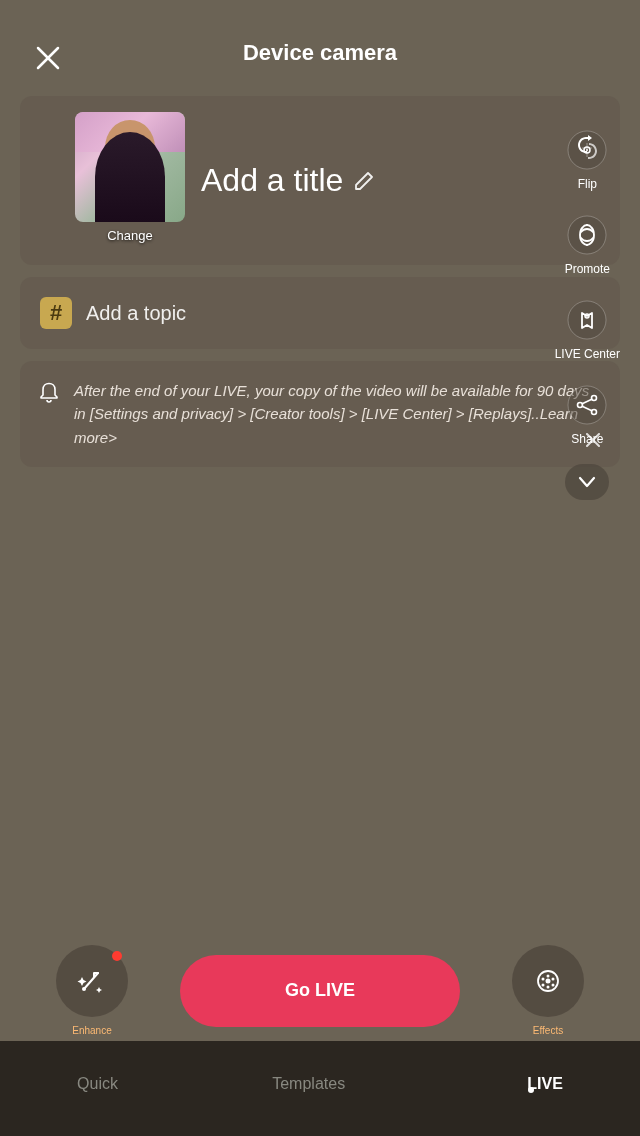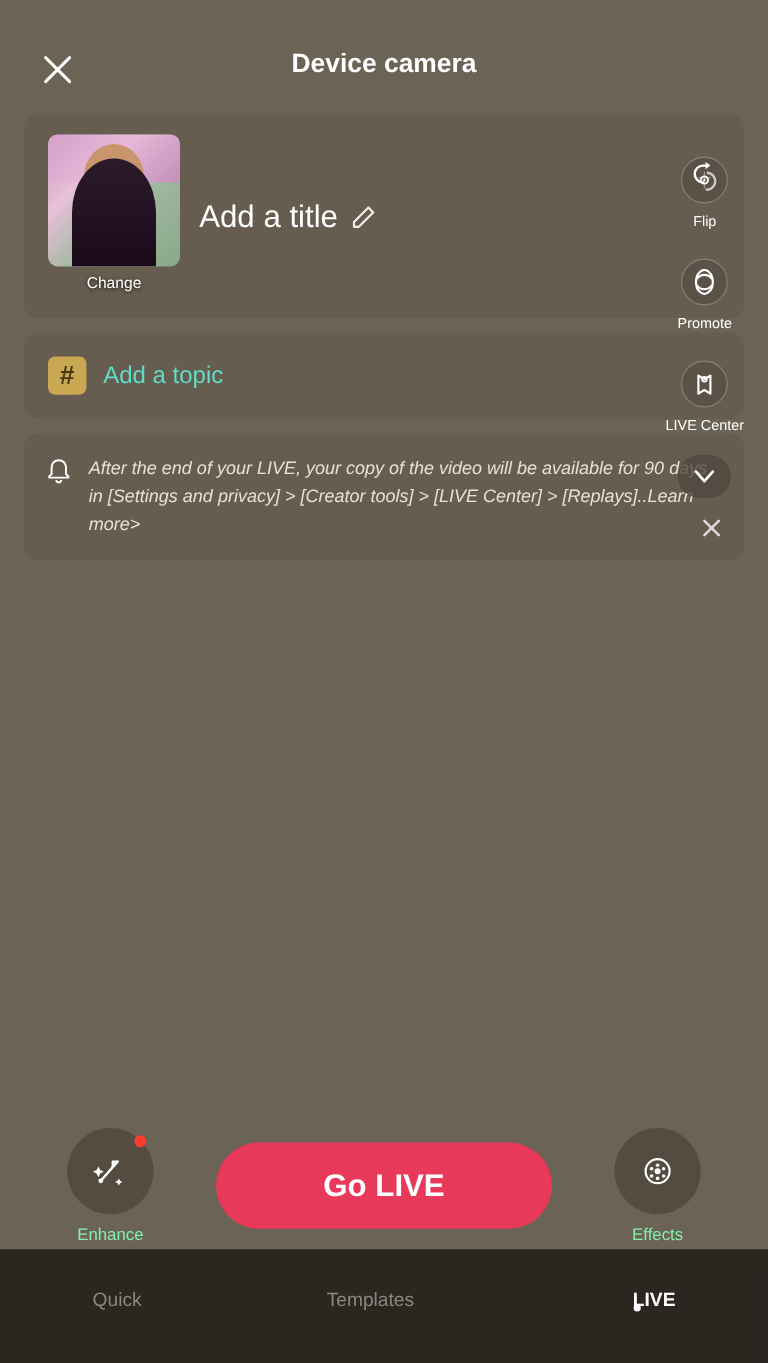--- a/index.html
+++ b/index.html
@@ -59,20 +59,21 @@
       display: flex;
       align-items: center;
       gap: 16px;
       min-height: 130px;
     }
     .thumbnail-container {
       position: relative;
       width: 110px;
       height: 137px;
       flex-shrink: 0;
+      margin-left: 35px;
     }
     .thumbnail-img {
       width: 110px;
       height: 110px;
       border-radius: 8px;
       background: linear-gradient(135deg, #c8a0c0 0%, #e8c0d8 30%, #a0b8a0 60%, #88a888 100%);
       overflow: hidden;
       position: relative;
     }
     .thumbnail-person {
@@ -117,21 +118,21 @@
     }
     .title-text-area {
       flex: 1;
     }
     .add-title-row {
       display: flex;
       align-items: center;
       gap: 10px;
     }
     .add-title-text {
-      font-size: 26px;
+      font-size: 32px;
       font-weight: 500;
       color: #ffffff;
     }
     .edit-icon {
       width: 22px;
       height: 22px;
       opacity: 0.9;
     }
 
     
@@ -142,21 +143,21 @@
       display: flex;
       align-items: center;
       gap: 14px;
       cursor: pointer;
     }
     .hashtag-emoji {
       font-size: 22px;
     }
     .add-topic-text {
       font-size: 20px;
-      color: #5eead4;
+      color: #ffffff;
       opacity: 0.9;
     }
 
     
     .notice-section {
       background: rgba(100, 90, 78, 0.7);
       border-radius: 12px;
       padding: 18px 18px;
       display: flex;
       gap: 14px;
@@ -251,39 +252,39 @@
       width: 72px;
       height: 72px;
       background: rgba(80, 72, 62, 0.85);
       border-radius: 50%;
       display: flex;
       align-items: center;
       justify-content: center;
       position: relative;
     }
     .tool-label {
-      font-size: 14px;
-      color: #86efac;
+      font-size: 10px;
+      color: #fdba74;
     }
     .red-dot {
       position: absolute;
       top: 6px;
       right: 6px;
       width: 10px;
       height: 10px;
       background: #ff3b30;
       border-radius: 50%;
     }
     .go-live-btn {
       background: #e8395a;
       border: none;
       border-radius: 50px;
       width: 280px;
       height: 72px;
-      font-size: 26px;
+      font-size: 18px;
       font-weight: 700;
       color: #ffffff;
       cursor: pointer;
       display: flex;
       align-items: center;
       justify-content: center;
     }
 
     
     .bottom-nav {
@@ -424,20 +425,33 @@
     <div class="sidebar-icon">
       <svg width="40" height="40" viewBox="0 0 40 40" fill="none">
         <circle cx="20" cy="20" r="19" stroke="rgba(255,255,255,0.25)" stroke-width="1" fill="rgba(80,72,62,0.5)"></circle>
         <path d="M15 28V13l5 3 5-3v15l-5-3-5 3z" stroke="white" stroke-width="1.8" fill="none" stroke-linejoin="round"></path>
         <circle cx="20" cy="16" r="2" stroke="white" stroke-width="1.5" fill="none"></circle>
       </svg>
     </div>
     <span class="sidebar-label">LIVE Center</span>
   </div>
 
+  <div class="sidebar-btn">
+    <div class="sidebar-icon">
+      <svg width="40" height="40" viewBox="0 0 40 40" fill="none">
+        <circle cx="20" cy="20" r="19" stroke="rgba(255,255,255,0.25)" stroke-width="1" fill="rgba(80,72,62,0.5)"></circle>
+        <circle cx="27" cy="13" r="2.5" stroke="white" stroke-width="1.6" fill="none"></circle>
+        <circle cx="13" cy="20" r="2.5" stroke="white" stroke-width="1.6" fill="none"></circle>
+        <circle cx="27" cy="27" r="2.5" stroke="white" stroke-width="1.6" fill="none"></circle>
+        <line x1="15.2" y1="18.7" x2="24.8" y2="14.3" stroke="white" stroke-width="1.6" stroke-linecap="round"></line>
+        <line x1="15.2" y1="21.3" x2="24.8" y2="25.7" stroke="white" stroke-width="1.6" stroke-linecap="round"></line>
+      </svg>
+    </div>
+    <span class="sidebar-label">Share</span>
+  </div>
 
   <div class="chevron-btn">
     <svg width="20" height="14" viewBox="0 0 20 14" fill="none">
       <path d="M3 3l7 8 7-8" stroke="white" stroke-width="2.2" stroke-linecap="round" stroke-linejoin="round"></path>
     </svg>
   </div>
 
 </div>
 
 <div class="bottom-toolbar">

